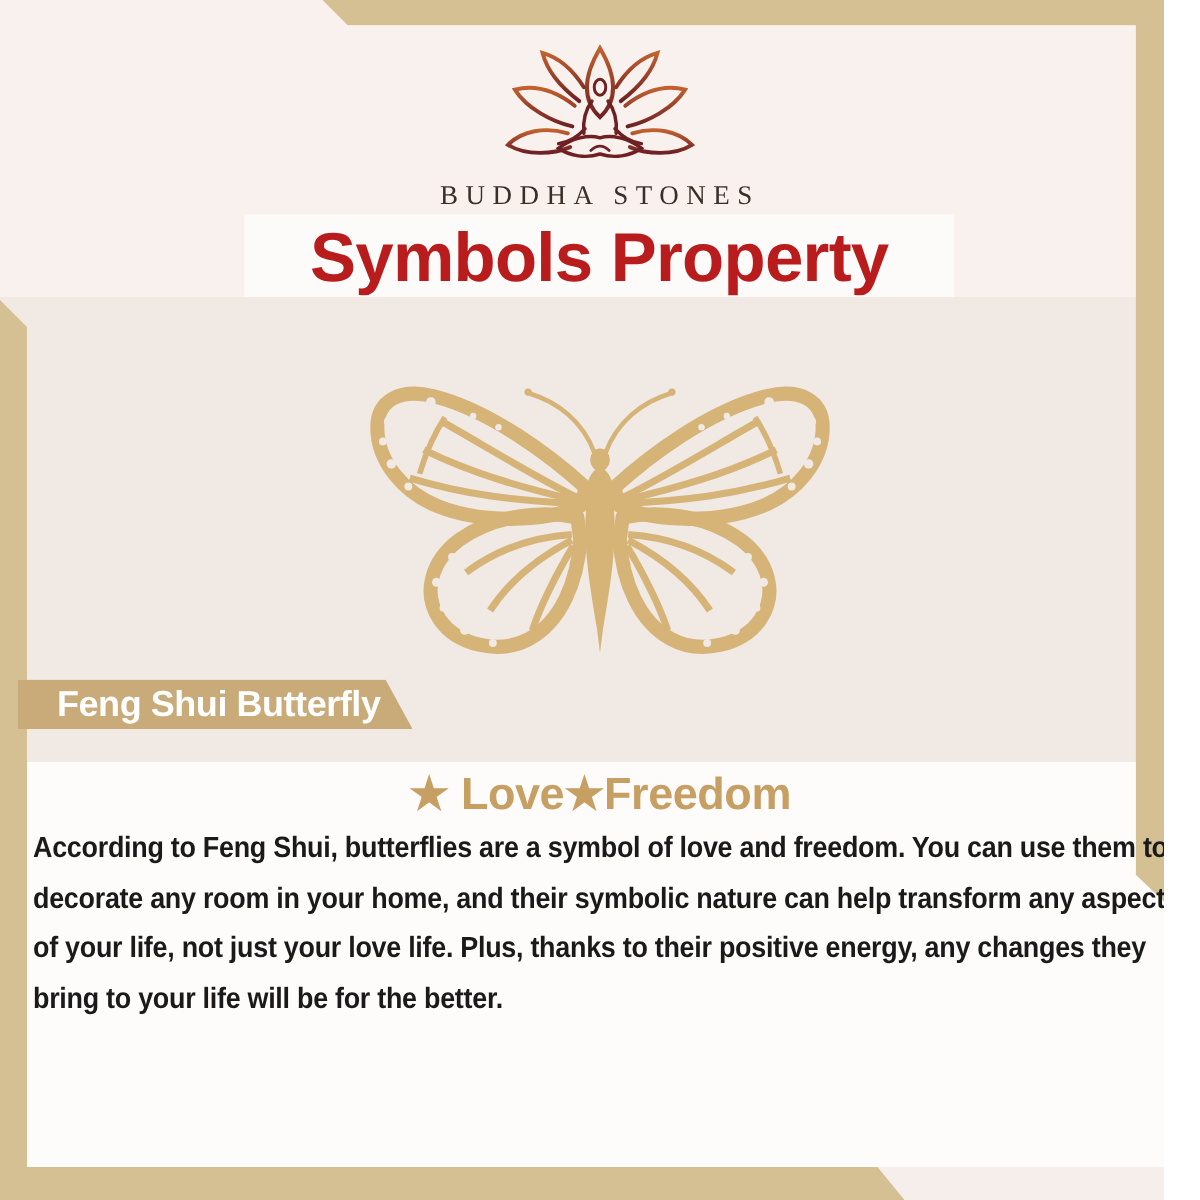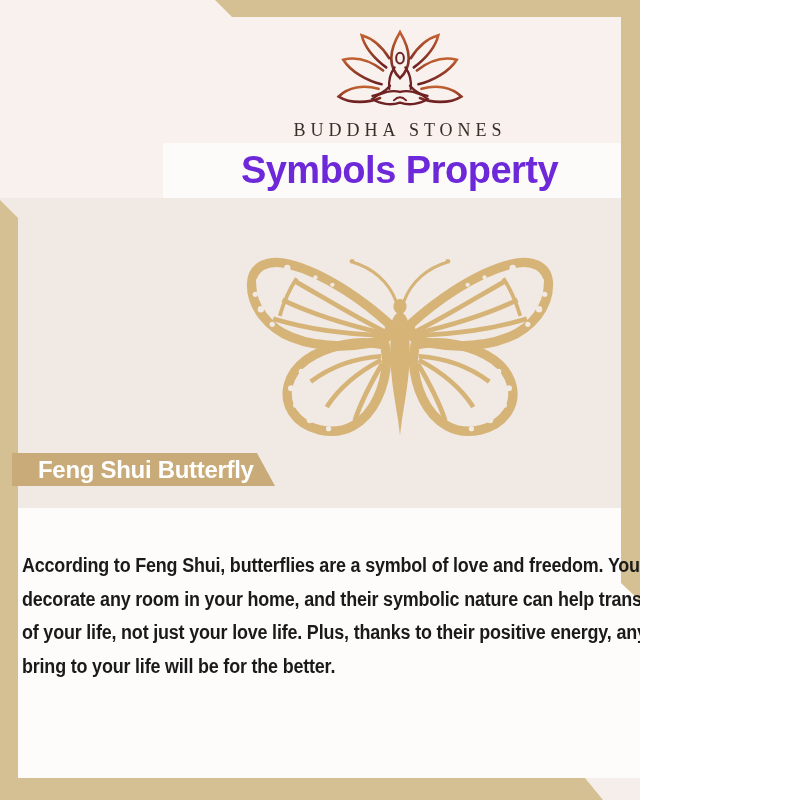--- a/index.html
+++ b/index.html
@@ -1,17 +1,17 @@
 <!DOCTYPE html>
 <html><head>
 <meta charset="utf-8">
 <style>
   html,body{margin:0;padding:0;background:#ffffff;}
   .canvas{
-    position:relative;width:640px;height:800px;overflow:hidden;
+    position:relative;width:776px;height:800px;overflow:hidden;
     font-family:"Liberation Sans",sans-serif;background:#fdfcfb;
   }
   
   .bg-header{position:absolute;left:0;top:0;width:800px;height:198px;background:#f8f1ed;}
   .bg-mid{position:absolute;left:0;top:198px;width:800px;height:310px;background:#f0e9e4;}
   .bg-panel{position:absolute;left:0;top:508px;width:800px;height:270px;background:#fdfcfb;}
   .bg-footer{position:absolute;left:0;top:778px;width:800px;height:22px;background:#f5eeea;}
   
   .frame{background:#d5c094;position:absolute;z-index:4;}
   .frame-top{left:215px;top:0;width:585px;height:17px;
@@ -28,21 +28,21 @@
   .brand-name{
     margin-top:2px;font-family:"Liberation Serif",serif;font-size:18px;
     letter-spacing:5px;color:#3a2e28;font-weight:400;
   }
   
   .title-band{
     position:absolute;left:163px;top:143px;width:473px;height:55px;
     background:#fdfbfa;z-index:3;display:flex;align-items:center;justify-content:center;
   }
   .title-band span{
-    font-size:38px;font-weight:700;color:#6d28d9;letter-spacing:-0.5px;
+    font-size:46px;font-weight:700;color:#b91c1c;letter-spacing:-0.5px;
   }
   
   .butterfly-wrap{position:absolute;left:222px;top:236px;z-index:2;}
   
   .banner{
     position:absolute;left:12px;top:453px;width:263px;height:33px;z-index:5;
     background:#c9ab79;clip-path:polygon(0 0,245px 0,100% 100%,0 100%);
     display:flex;align-items:center;
   }
   .banner span{
@@ -153,16 +153,17 @@
         <ellipse cx="180" cy="75" rx="7" ry="8"></ellipse>
         <path d="M180,80 C172,84 170,92 171,102 C167,130 172,160 178,196 L180,212 L182,196 C188,160 193,130 189,102 C190,92 188,84 180,80 Z"></path>
       </g>
     </svg>
   </div>
 
   <div class="banner">
     <span>Feng Shui Butterfly</span>
   </div>
 
+  <div class="love-heading">★ Love★Freedom</div>
 
   <div class="body-text">According to Feng Shui, butterflies are a symbol of love and freedom. You can use them to decorate any room in your home, and their symbolic nature can help transform any aspect of your life, not just your love life. Plus, thanks to their positive energy, any changes they bring to your life will be for the better.</div>
 
 </div>
 
 </body></html>

